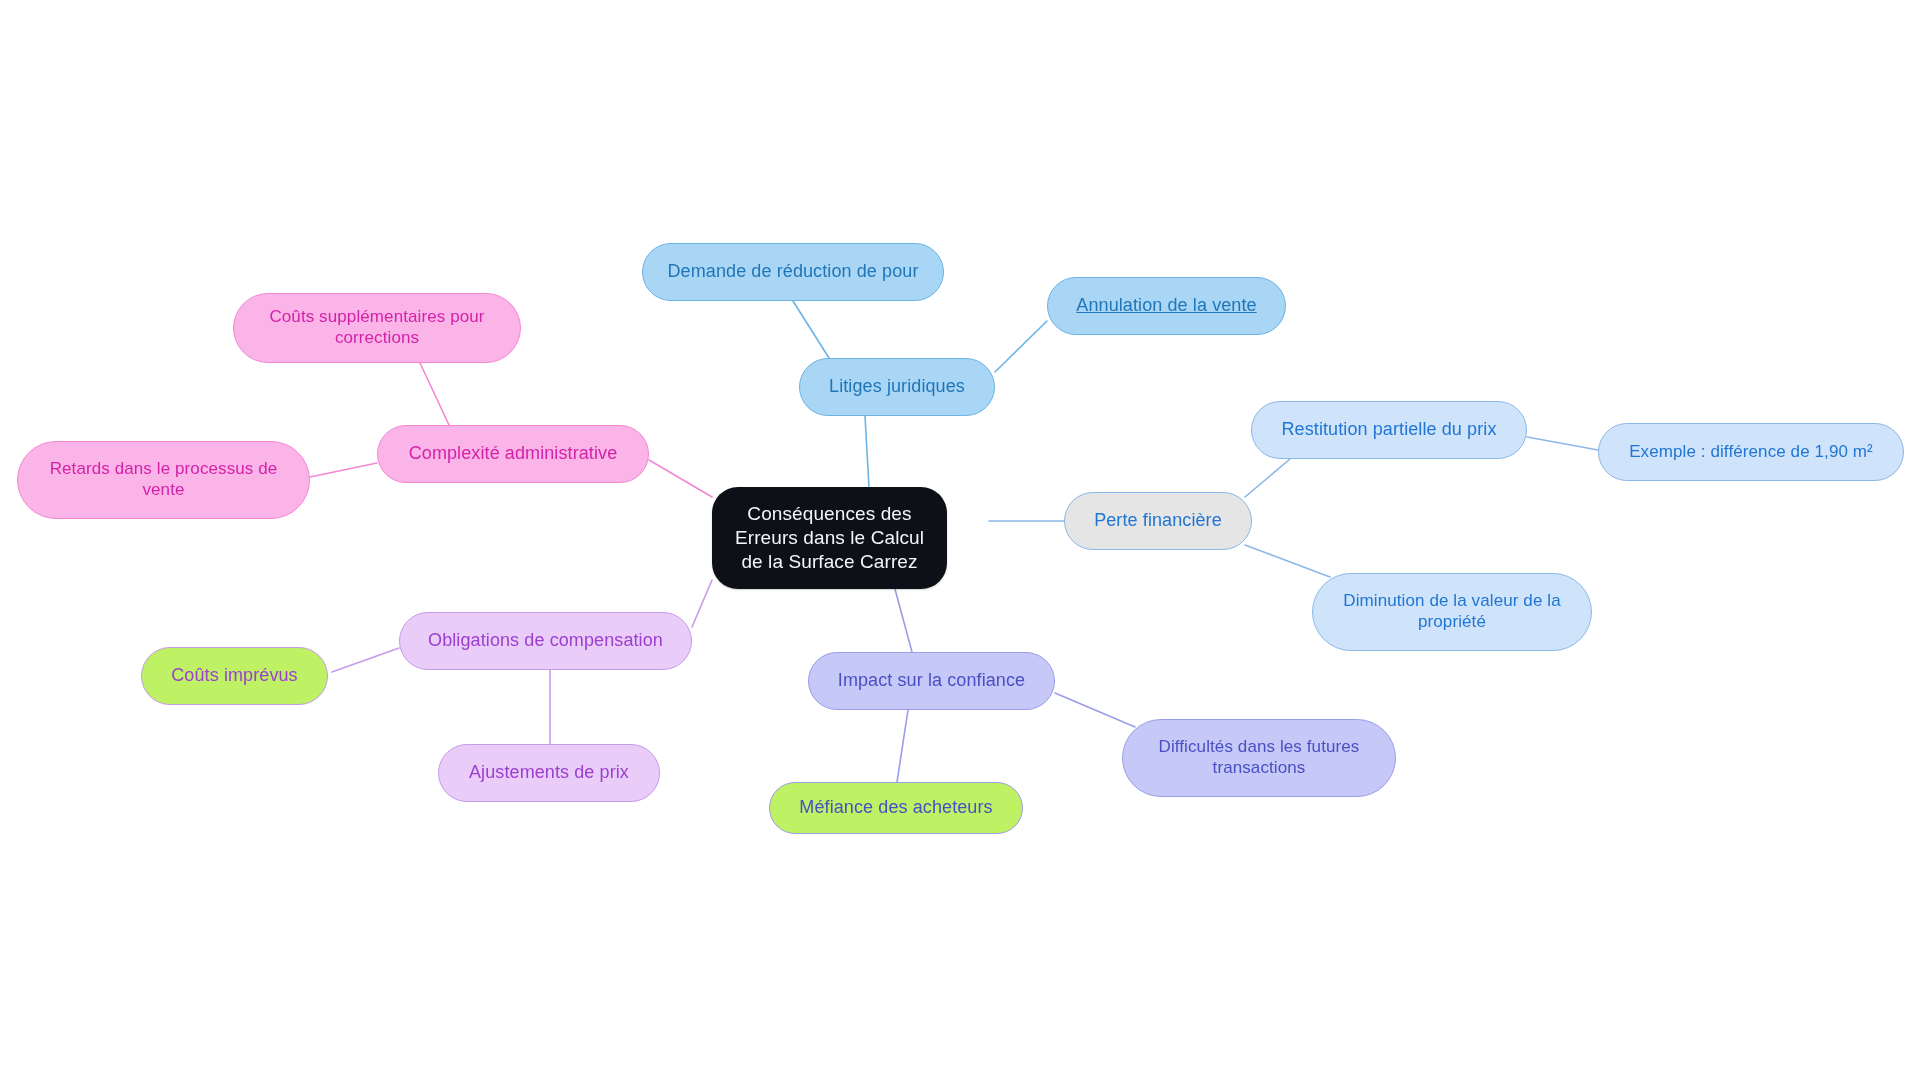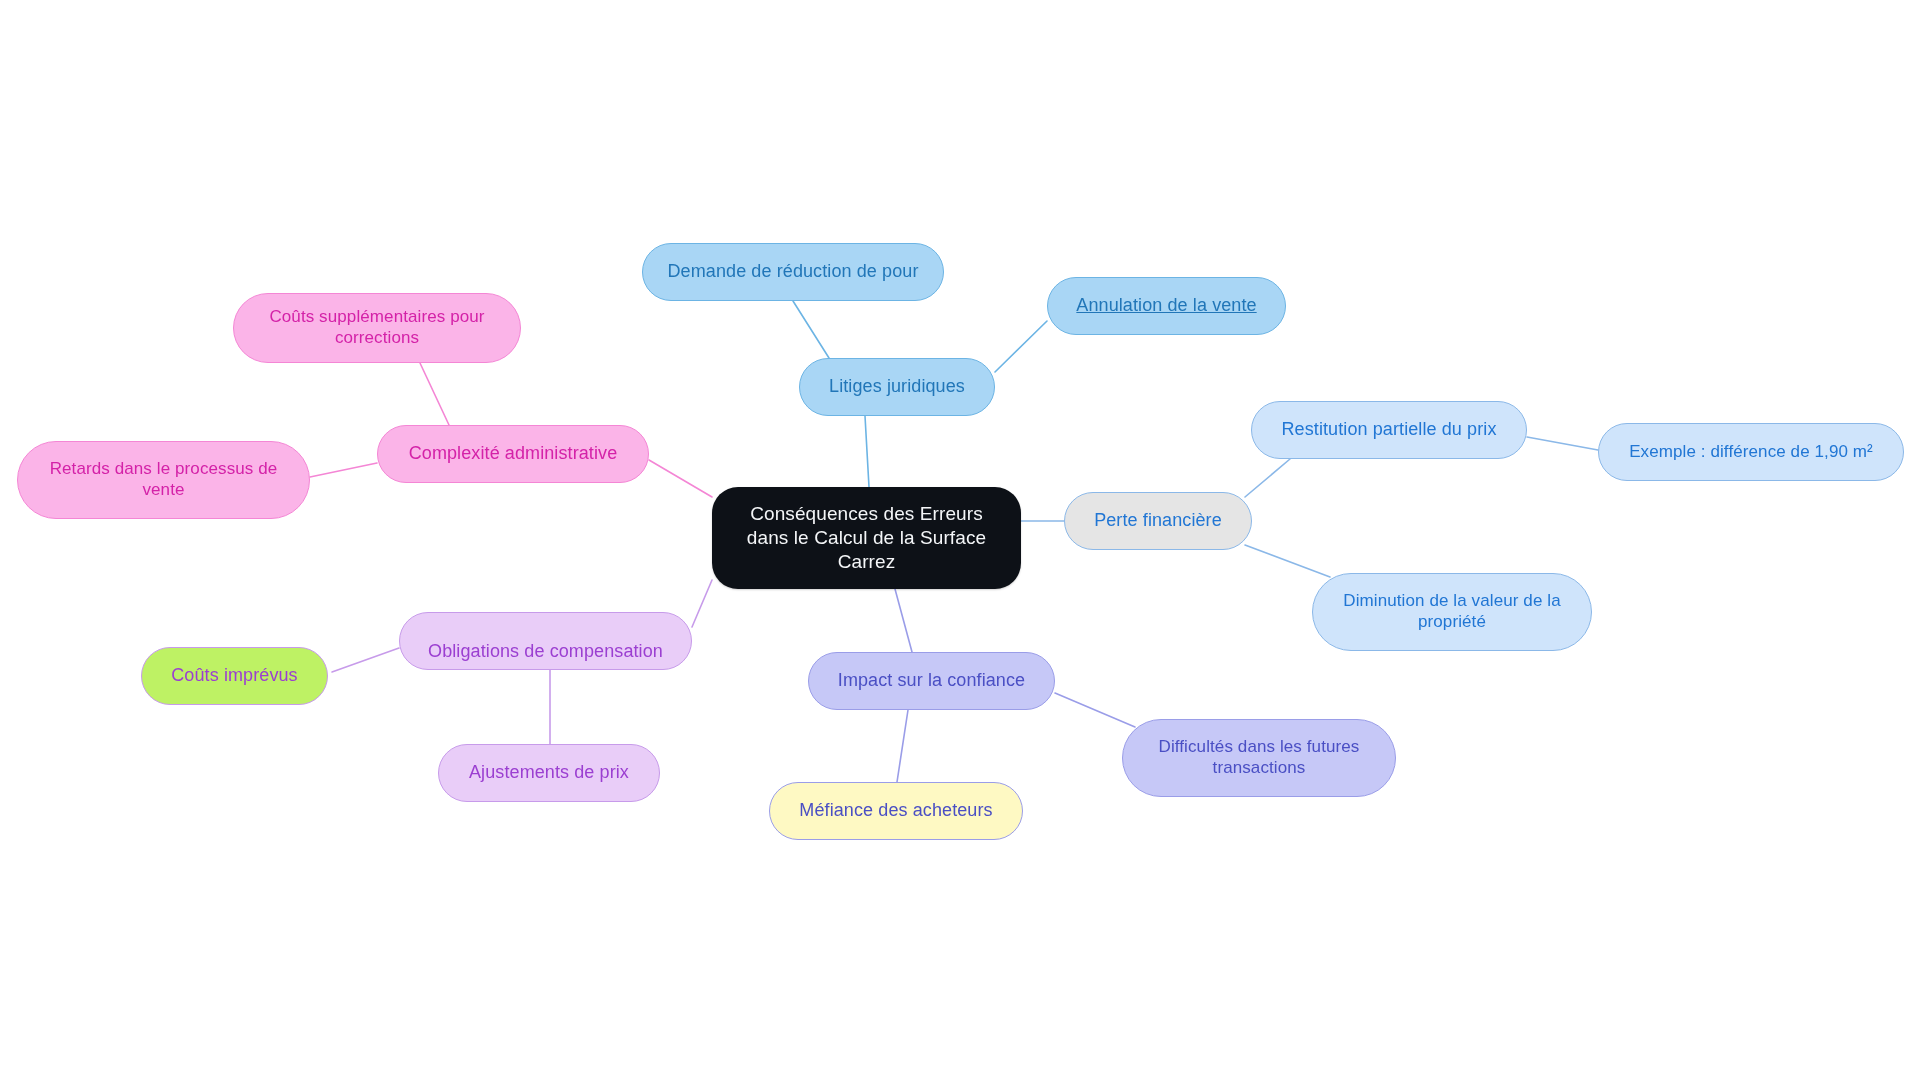--- a/index.html
+++ b/index.html
@@ -72,21 +72,21 @@
       <line x1="1055" y1="693" x2="1135" y2="727" stroke="#9a9de8" stroke-width="1.6" stroke-linecap="round"></line>
       <line x1="908" y1="710" x2="897" y2="782" stroke="#9a9de8" stroke-width="1.6" stroke-linecap="round"></line>
       <line x1="712" y1="580" x2="692" y2="627" stroke="#c79bea" stroke-width="1.6" stroke-linecap="round"></line>
       <line x1="399" y1="648" x2="332" y2="672" stroke="#c79bea" stroke-width="1.6" stroke-linecap="round"></line>
       <line x1="550" y1="670" x2="550" y2="744" stroke="#c79bea" stroke-width="1.6" stroke-linecap="round"></line>
       <line x1="712" y1="497" x2="649" y2="460" stroke="#f486d5" stroke-width="1.6" stroke-linecap="round"></line>
       <line x1="449" y1="425" x2="420" y2="363" stroke="#f486d5" stroke-width="1.6" stroke-linecap="round"></line>
       <line x1="377" y1="463" x2="310" y2="477" stroke="#f486d5" stroke-width="1.6" stroke-linecap="round"></line>
     </svg>
   <div id="nodes">
-      <div class="node root" style="left: 712px; top: 487px; width: 309px; height: 102px;">
+      <div class="node root" style="left: 712px; top: 487px; width: 235px; height: 102px;">
         <span class="node-label">Conséquences des Erreurs dans le Calcul de la Surface Carrez</span>
       </div>
       <div class="node" style="left: 799px; top: 358px; width: 196px; height: 58px; background: rgb(169, 214, 245); border-color: rgb(108, 180, 228); color: rgb(33, 118, 184); font-size: 18px;">
         <span class="node-label">Litiges juridiques</span>
       </div>
       <div class="node" style="left: 642px; top: 243px; width: 302px; height: 58px; background: rgb(169, 214, 245); border-color: rgb(108, 180, 228); color: rgb(33, 118, 184); font-size: 18px;">
         <span class="node-label">Demande de réduction de pour</span>
       </div>
       <div class="node" style="left: 1047px; top: 277px; width: 239px; height: 58px; background: rgb(169, 214, 245); border-color: rgb(108, 180, 228); color: rgb(33, 118, 184); font-size: 18px; text-decoration: underline;">
         <span class="node-label">Annulation de la vente</span>
@@ -102,24 +102,24 @@
       </div>
       <div class="node" style="left: 1312px; top: 573px; width: 280px; height: 78px; background: rgb(207, 228, 251); border-color: rgb(139, 184, 232); color: rgb(33, 118, 212); font-size: 17px;">
         <span class="node-label">Diminution de la valeur de la propriété</span>
       </div>
       <div class="node" style="left: 808px; top: 652px; width: 247px; height: 58px; background: rgb(198, 200, 247); border-color: rgb(154, 157, 232); color: rgb(74, 79, 196); font-size: 18px;">
         <span class="node-label">Impact sur la confiance</span>
       </div>
       <div class="node" style="left: 1122px; top: 719px; width: 274px; height: 78px; background: rgb(198, 200, 247); border-color: rgb(154, 157, 232); color: rgb(74, 79, 196); font-size: 17px;">
         <span class="node-label">Difficultés dans les futures transactions</span>
       </div>
-      <div class="node" style="left: 769px; top: 782px; width: 254px; height: 58px; background: #fef9c3; border-color: rgb(154, 157, 232); color: rgb(74, 79, 196); font-size: 18px;">
+      <div class="node" style="left: 769px; top: 782px; width: 254px; height: 52px; background: #bef264; border-color: rgb(154, 157, 232); color: rgb(74, 79, 196); font-size: 18px;">
         <span class="node-label">Méfiance des acheteurs</span>
       </div>
-      <div class="node" style="left: 399px; top: 612px; width: 293px; height: 58px; background: rgb(233, 205, 248); border-color: rgb(199, 155, 234); color: rgb(155, 63, 209); font-size: 18px; align-items: flex-end;">
+      <div class="node" style="left: 399px; top: 612px; width: 293px; height: 58px; background: rgb(233, 205, 248); border-color: rgb(199, 155, 234); color: rgb(155, 63, 209); font-size: 18px;">
         <span class="node-label">Obligations de compensation</span>
       </div>
       <div class="node" style="left: 141px; top: 647px; width: 187px; height: 58px; background: #bef264; border-color: rgb(199, 155, 234); color: rgb(155, 63, 209); font-size: 18px;">
         <span class="node-label">Coûts imprévus</span>
       </div>
       <div class="node" style="left: 438px; top: 744px; width: 222px; height: 58px; background: rgb(233, 205, 248); border-color: rgb(199, 155, 234); color: rgb(155, 63, 209); font-size: 18px;">
         <span class="node-label">Ajustements de prix</span>
       </div>
       <div class="node" style="left: 377px; top: 425px; width: 272px; height: 58px; background: rgb(251, 180, 232); border-color: rgb(244, 134, 213); color: rgb(212, 34, 168); font-size: 18px;">
         <span class="node-label">Complexité administrative</span>

